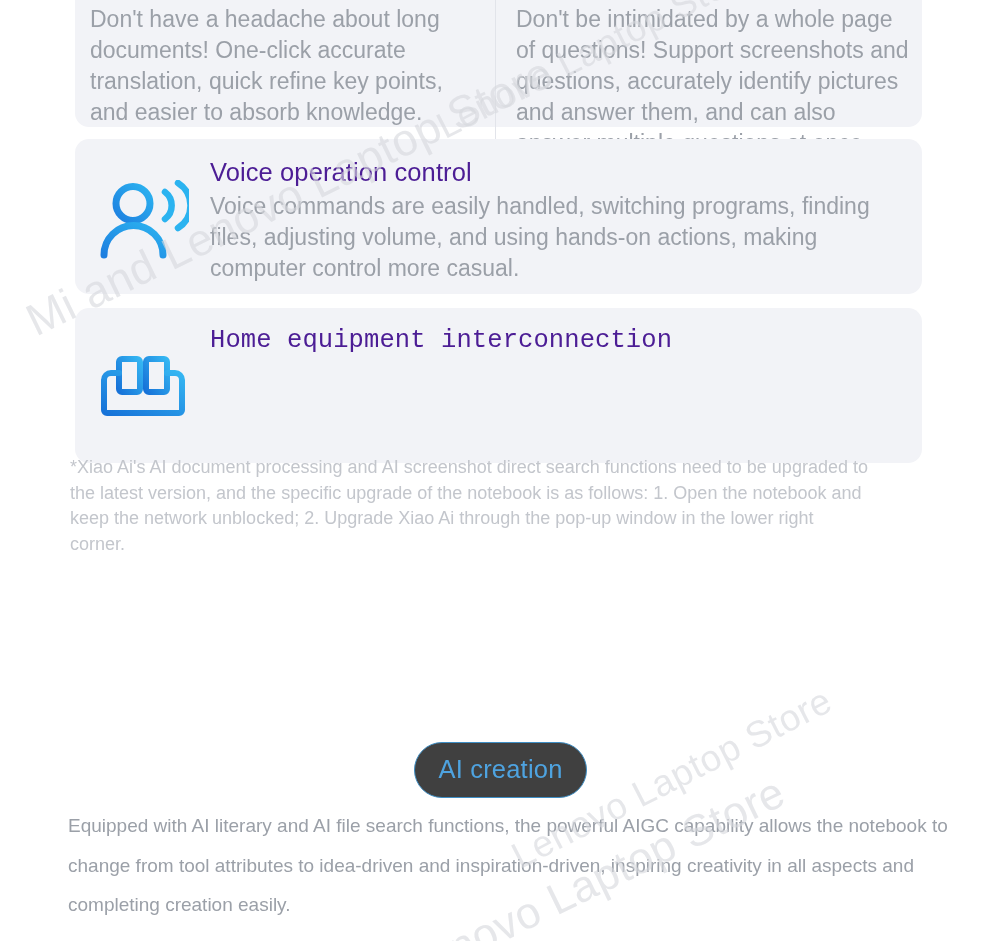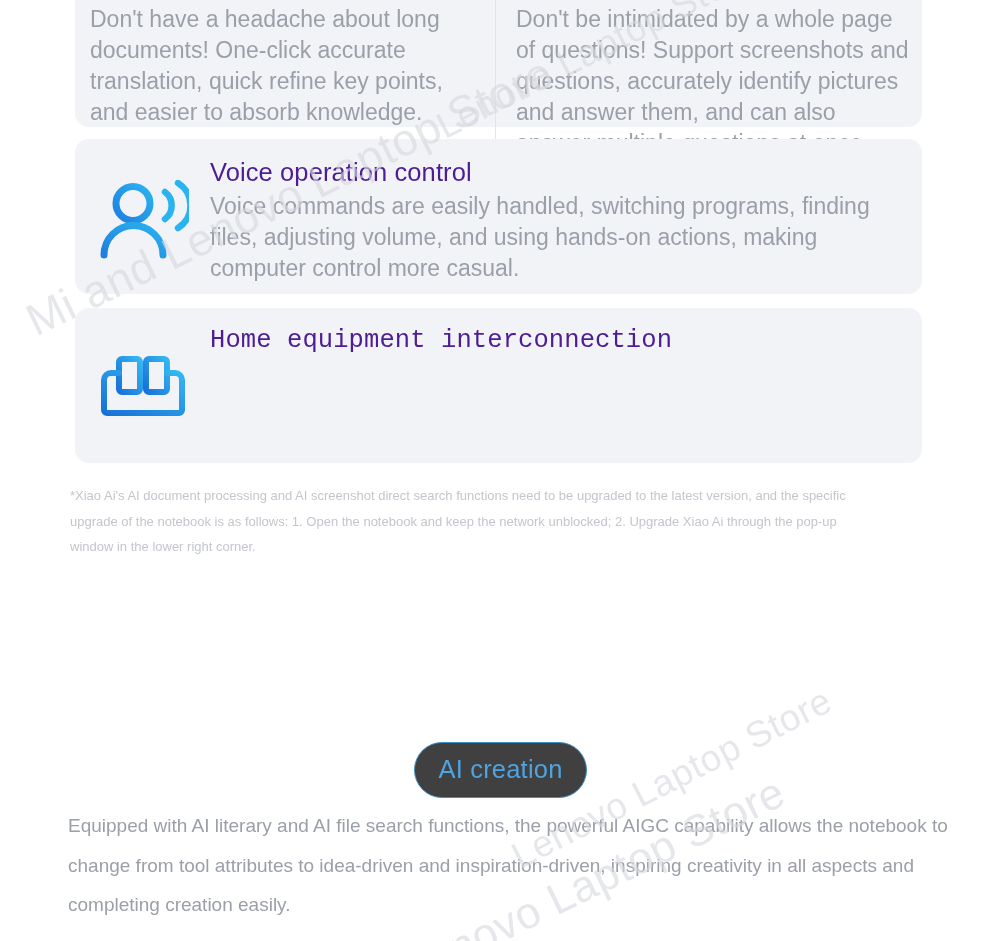--- a/index.html
+++ b/index.html
@@ -127,24 +127,24 @@
     font-size: 23px;
     line-height: 31px;
     color: #9ba0a8;
     font-weight: 400;
   }
 
   
   .footnote {
     position: absolute;
     left: 70px;
-    top: 483px;
+    top: 455px;
     width: 800px;
     margin: 0;
-    font-size: 13px;
+    font-size: 18px;
     line-height: 25.5px;
     color: #c3c6cc;
     font-weight: 400;
   }
 
   
   .pill {
     position: absolute;
     left: 414px;
     top: 742px;

